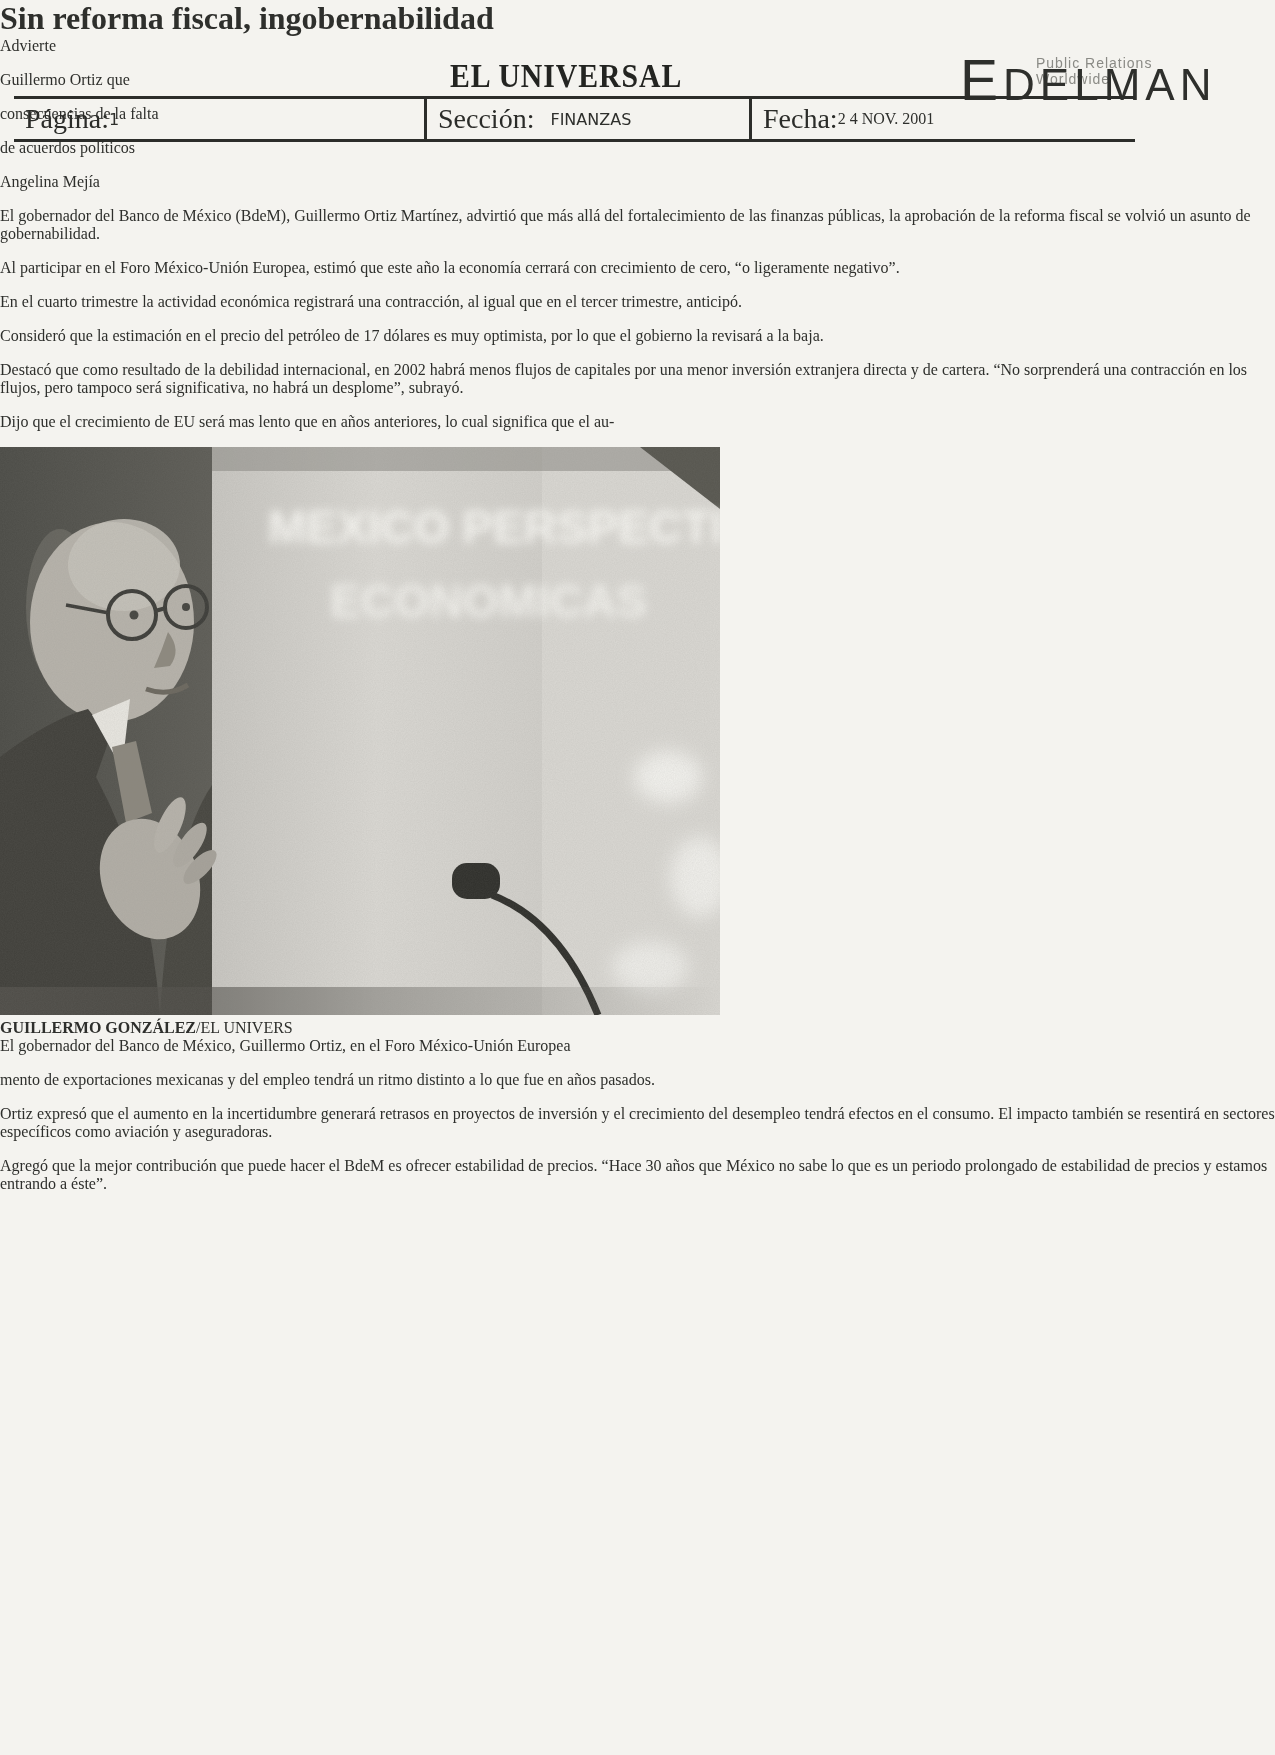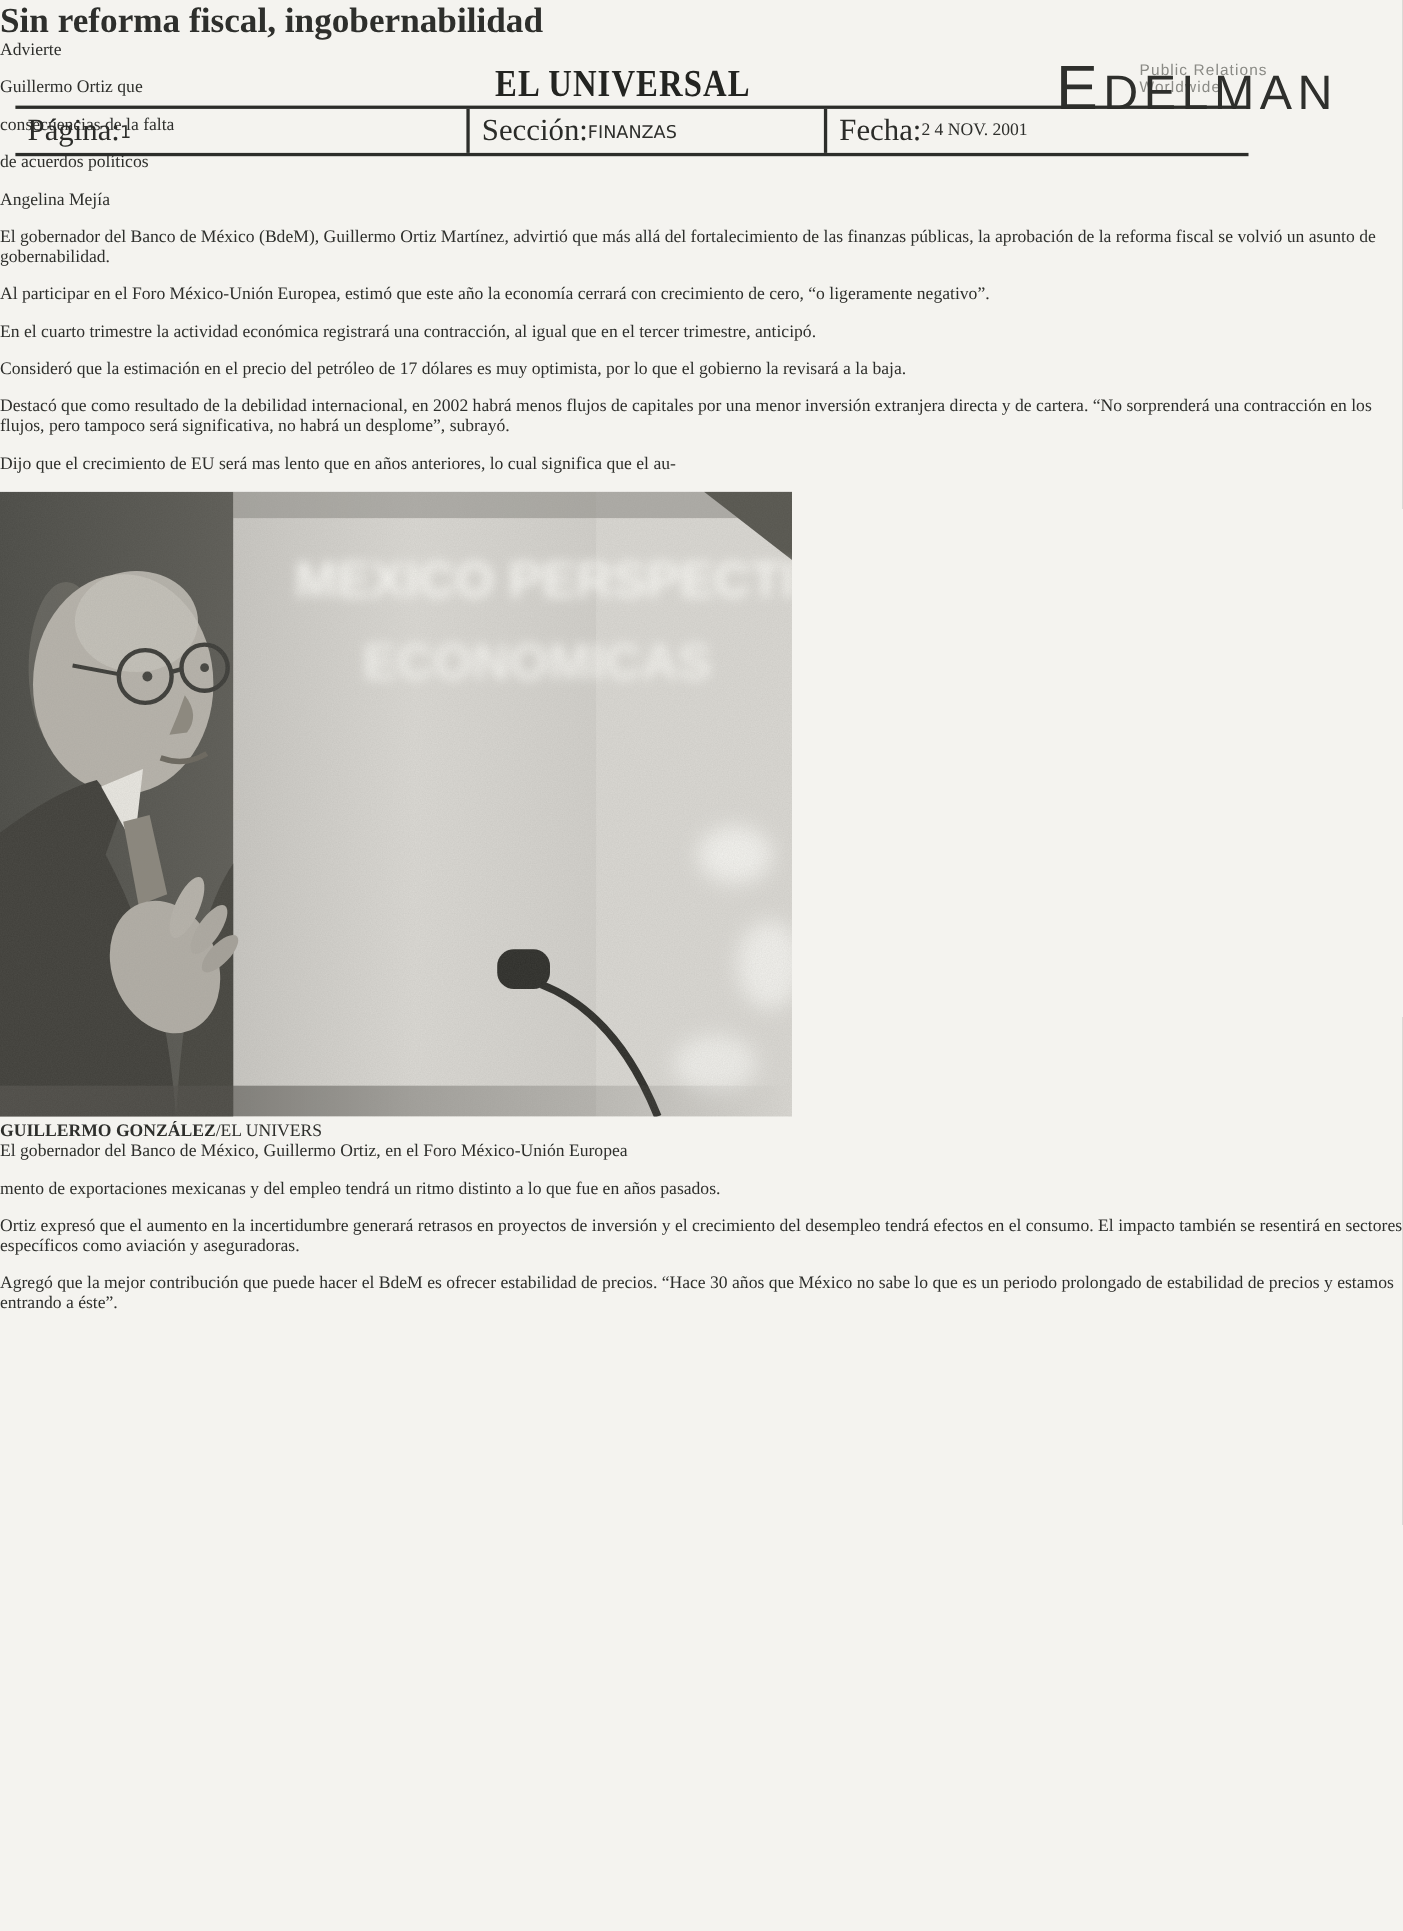--- a/index.html
+++ b/index.html
@@ -26,21 +26,21 @@
     letter-spacing:1px;filter:blur(.6px);
   }
   
   .formrow{
     position:absolute;left:14px;top:96px;width:1121px;height:40px;
     border-top:3px solid #2c2d2a;border-bottom:3px solid #2c2d2a;
     display:flex;align-items:center;
   }
   .formcell{height:100%;display:flex;align-items:center;}
   .cell-pagina{width:410px;}
-  .cell-seccion{width:322px;border-left:3px solid #2c2d2a;}
+  .cell-seccion{width:322px;border-left:3px solid #2c2d2a;gap:16px;}
   .cell-fecha{flex:1;border-left:3px solid #2c2d2a;}
   .formlabel{font-size:28px;color:#2b2c29;margin-left:11px;white-space:nowrap;}
   .hand{font-family:"DejaVu Sans",sans-serif;color:#45464";color:#454642;}
   .hand-pagina{
     margin-left:140px;font-size:30px;font-weight:normal;color:#3c3d3a;
     transform:rotate(6deg);display:inline-block;
   }
   .hand-seccion{
     margin-left:24px;font-size:31px;color:#3f403c;letter-spacing:6px;
     transform:rotate(-2.5deg) skewX(-9deg);display:inline-block;opacity:.85;

